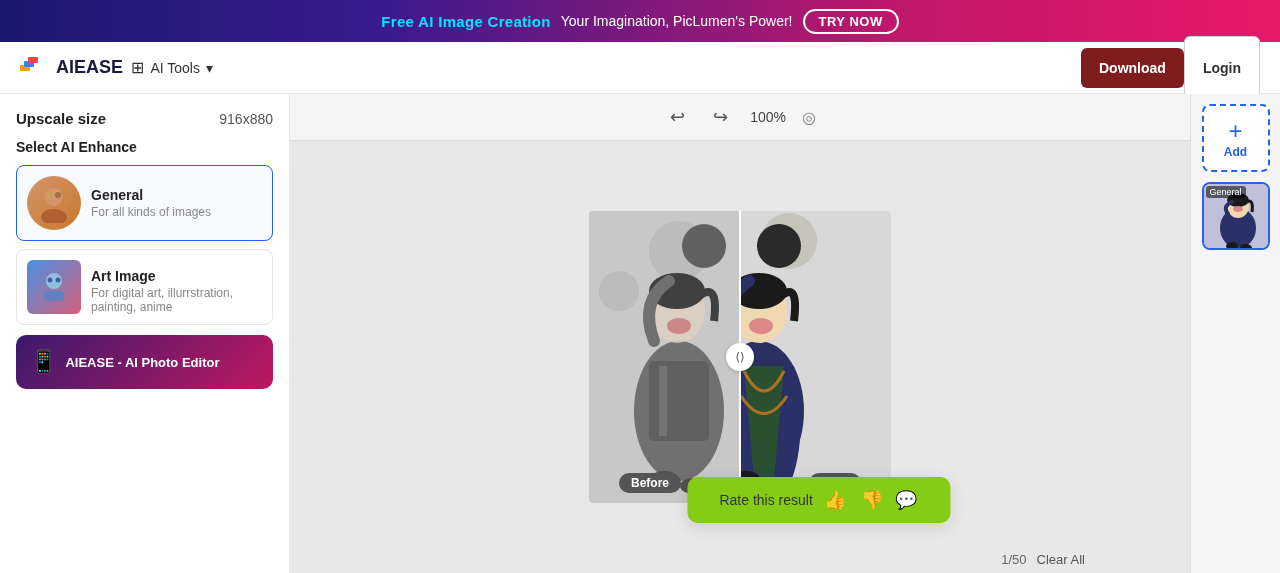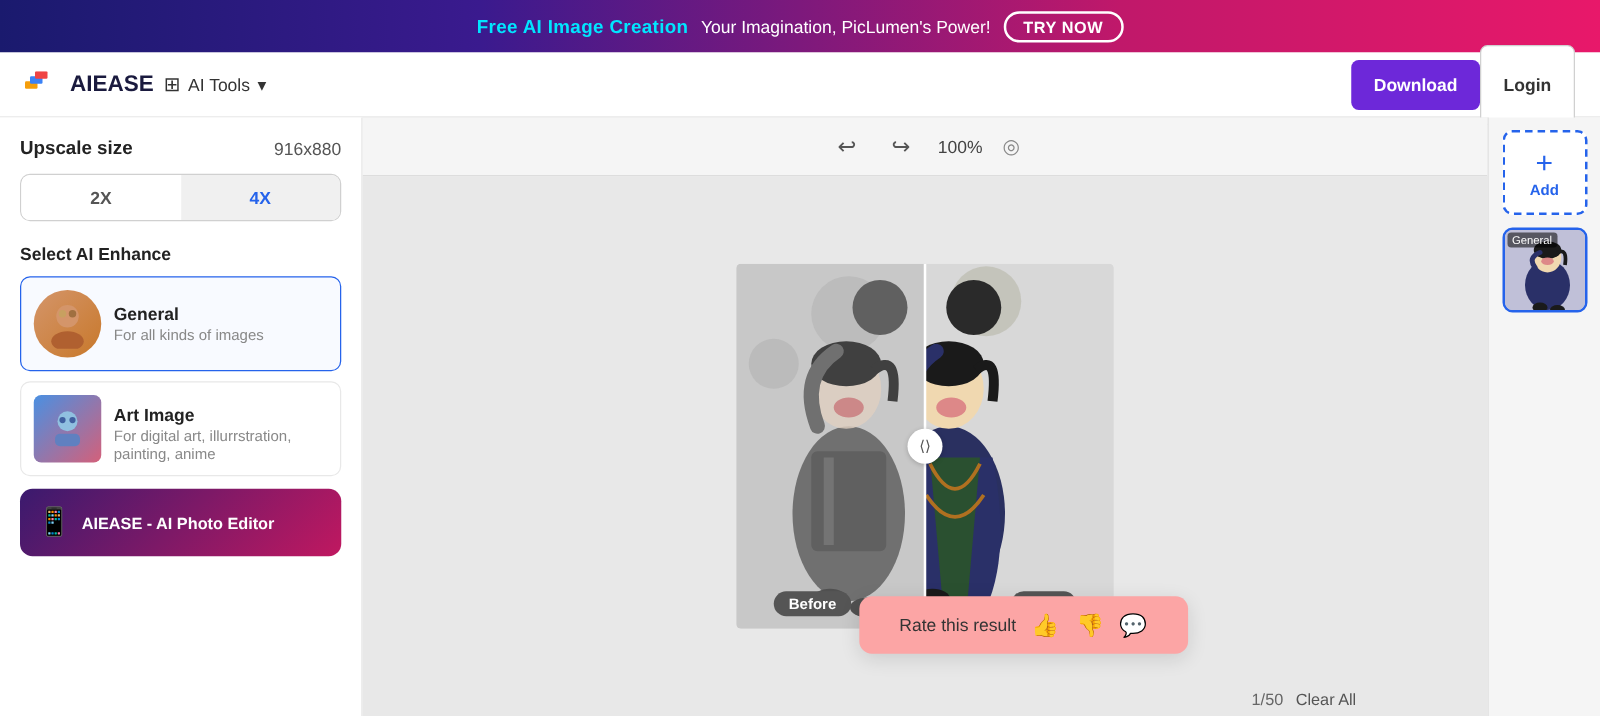--- a/index.html
+++ b/index.html
@@ -66,21 +66,21 @@
       background: none;
       border: none;
       font-size: 14px;
       color: #333;
       cursor: pointer;
       padding: 4px 8px;
       border-radius: 4px;
     }
     .header-spacer { flex: 1; }
     .download-btn {
-      background: #6d28d9;
+      background: #7f1d1d;
       color: #fff;
       border: none;
       border-radius: 6px;
       padding: 12px 18px;
       font-size: 14px;
       font-weight: 600;
       cursor: pointer;
     }
     .login-btn {
       background: #fff;
@@ -349,21 +349,21 @@
     }
     .label-before { left: 30px; }
     .label-after { right: 30px; }
 
     
     .rate-popup {
       position: absolute;
       bottom: 50px;
       left: 50%;
       transform: translateX(-20%);
-      background: #fca5a5;
+      background: #84cc16;
       border-radius: 10px;
       padding: 10px 32px;
       display: flex;
       align-items: center;
       gap: 10px;
       box-shadow: 0 4px 16px rgba(0,0,0,0.12);
       z-index: 20;
     }
     .rate-text {
       font-size: 14px;
@@ -485,24 +485,20 @@
   <button class="login-btn">Login</button>
 </div>
 
 <div class="main-layout">
 
   <div class="left-sidebar">
     <div class="upscale-header">
       <span class="upscale-title">Upscale size</span>
       <span class="upscale-size">916x880</span>
     </div>
-    <div class="size-toggle">
-      <button class="size-btn">2X</button>
-      <button class="size-btn active">4X</button>
-    </div>
     <div class="section-title">Select AI Enhance</div>
 
     <div class="enhance-item active">
       <div class="enhance-thumb enhance-thumb-general" style="width:54px;height:54px;background:linear-gradient(135deg,#d4956a,#c8782a);border-radius:50%;display:flex;align-items:center;justify-content:center;">
         <svg width="40" height="40" viewBox="0 0 40 40">
           <circle cx="20" cy="14" r="9" fill="#d4956a"></circle>
           <ellipse cx="20" cy="34" rx="13" ry="8" fill="#b06030"></ellipse>
           <circle cx="16" cy="12" r="3" fill="#c8a060"></circle>
           <circle cx="24" cy="12" r="3" fill="#a07040"></circle>
         </svg>

